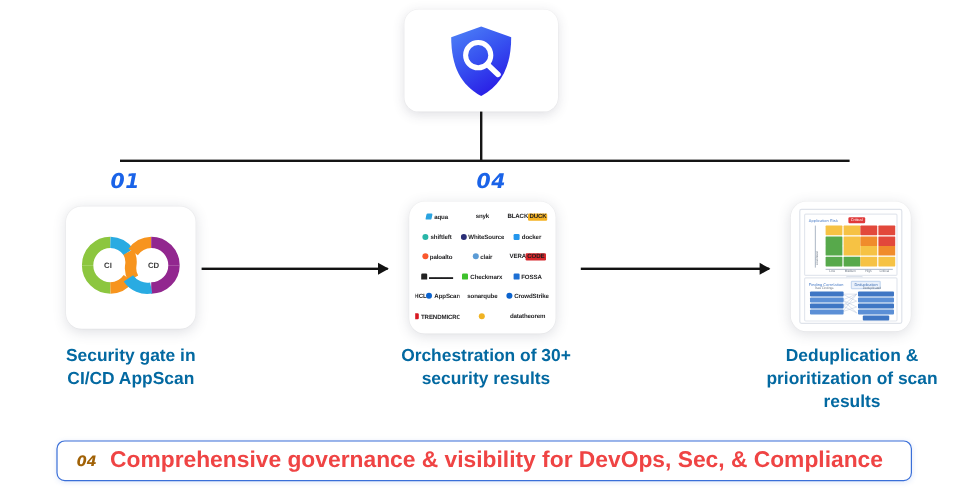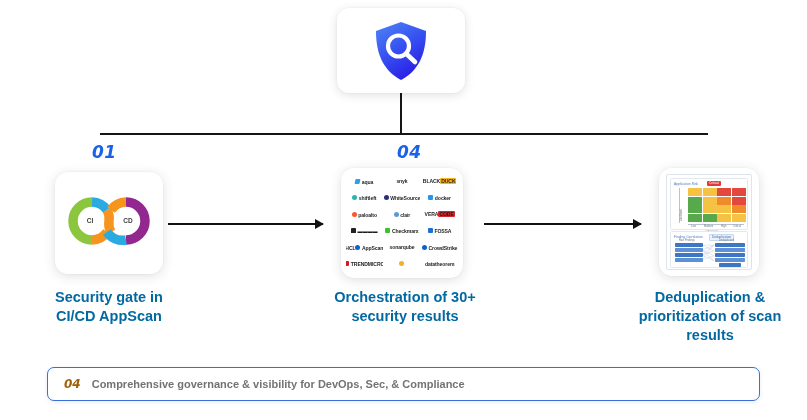--- a/index.html
+++ b/index.html
@@ -121,21 +121,21 @@
   .banner{
     position:absolute;left:47px;top:367px;width:713px;height:34px;
     background:#ffffff;border:1.6px solid #3a6fd8;border-radius:7px;
     box-shadow:0 1px 4px rgba(58,111,216,.13);
     display:flex;align-items:center;box-sizing:border-box;padding-left:16px;
   }
   .banner .bnum{
     color:#a16207;font-family:"DejaVu Sans",sans-serif;
     font-style:italic;font-weight:700;font-size:12px;margin-right:11px;
   }
-  .banner .btxt{color:#737373;font-weight:700;font-size:11px;white-space:nowrap;}
+  .banner .btxt{color:#ef4444;font-weight:700;font-size:19px;white-space:nowrap;}
 </style>
 </head>
 <body>
 
 <div class="stage">
 
   <div class="hero-card">
     <span>
       <svg width="54" height="60" viewBox="0 0 54 60">
         <defs>

